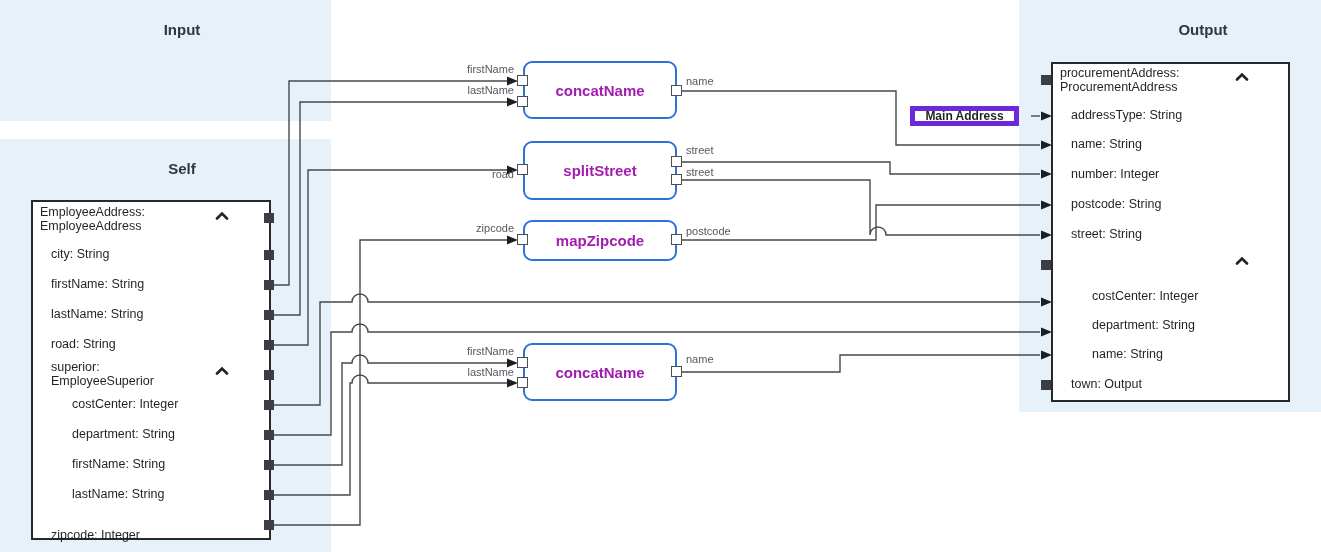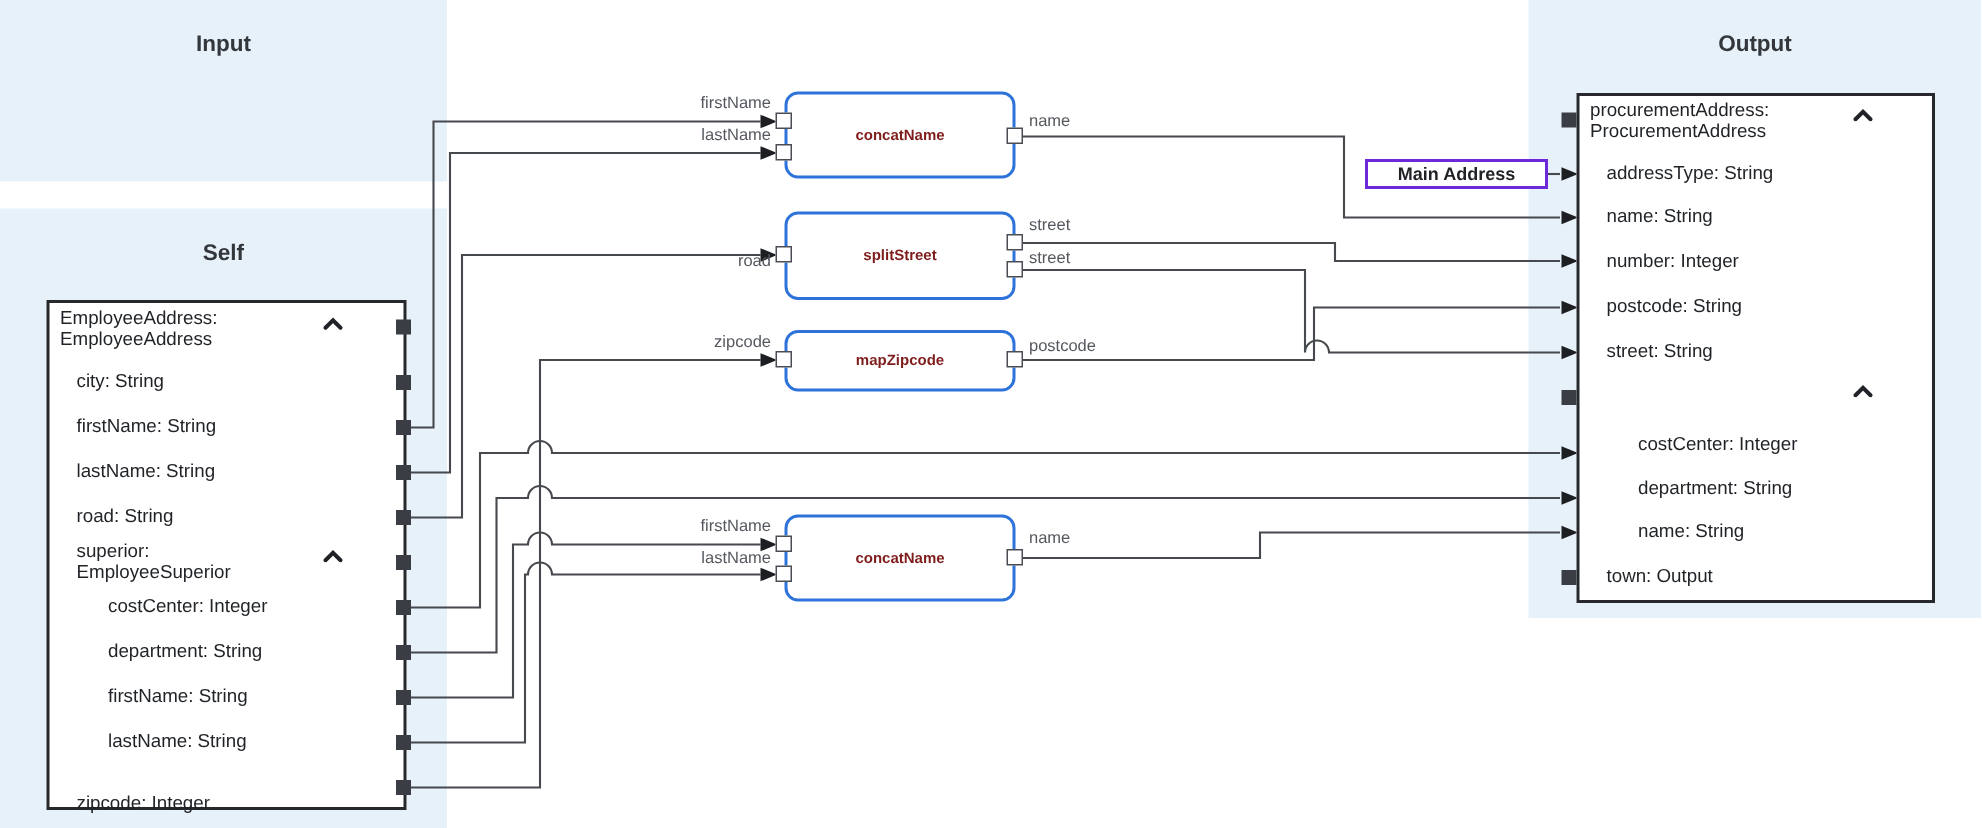--- a/index.html
+++ b/index.html
@@ -1,38 +1,38 @@
 <!DOCTYPE html>
 <html><head>
 <meta charset="utf-8">
 <style>
   html,body{margin:0;padding:0;background:#fff;}
   #canvas{position:relative;width:1321px;height:552px;background:#ffffff;
           font-family:"Liberation Sans",sans-serif;overflow:hidden;}
-  .panel{position:absolute;background:#e7f1f9;}
+  .panel{position:absolute;background:#e7f1f9;padding-left:33px;}
   #panel-input{left:0;top:0;width:298px;height:121px;}
   #panel-self{left:0;top:139px;width:298px;height:413px;}
   #panel-output{left:1019px;top:0;width:302px;height:412px;}
   .panel-title{font-weight:bold;font-size:15px;color:#33373b;text-align:center;padding-top:21px;}
   #wires{position:absolute;left:0;top:0;z-index:2;}
   .docbox{position:absolute;background:#fff;border:2px solid #26282b;z-index:3;box-sizing:border-box;}
   #self-box{left:31px;top:200px;width:240px;height:340px;}
   #output-box{left:1051px;top:62px;width:239px;height:340px;}
   .frow{position:absolute;font-size:12.5px;color:#1f2226;line-height:15px;white-space:pre-line;z-index:4;cursor:default;}
   .frow.group{line-height:14px;}
   .chev{position:absolute;z-index:6;cursor:pointer;}
   .port{position:absolute;z-index:6;box-sizing:border-box;}
   .port.dark{width:10px;height:10px;background:#3a3e44;}
   .port.light{width:11px;height:11px;background:#fff;border:1.5px solid #4a4e54;}
   .tbox{position:absolute;background:#fff;border:2px solid #2e73d9;border-radius:9px;z-index:4;
         display:flex;align-items:center;justify-content:center;box-sizing:border-box;
-        font-weight:bold;font-size:10px;color:#7f1d1d;cursor:pointer;}
+        font-weight:bold;font-size:15px;color:#a21caf;cursor:pointer;}
   .wire-label{position:absolute;font-size:11px;color:#54585e;z-index:2;white-space:nowrap;}
   .wire-label.in{text-align:right;}
-  #main-address{position:absolute;left:910px;top:106px;width:122px;height:20px;border:2px solid #6d28d9;
+  #main-address{position:absolute;left:910px;top:106px;width:109px;height:20px;border:5px solid #6d28d9;
         background:#fff;font-weight:bold;font-size:12px;color:#1f2226;display:flex;align-items:center;
         justify-content:center;z-index:4;box-sizing:border-box;cursor:pointer;}
 </style>
 </head>
 <body>
 
 <div id="canvas">
 
   <div class="panel" id="panel-input">
     <div class="panel-title">Input</div>

